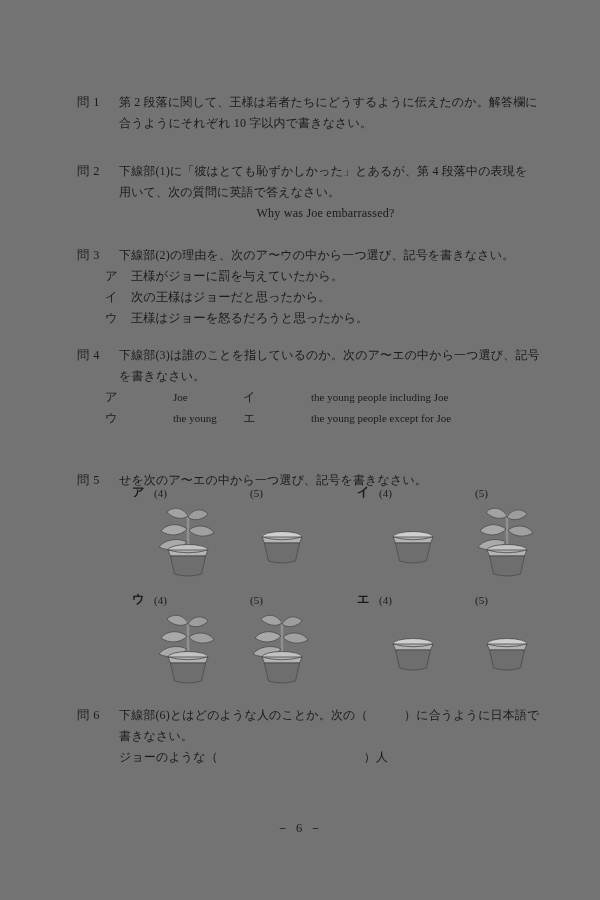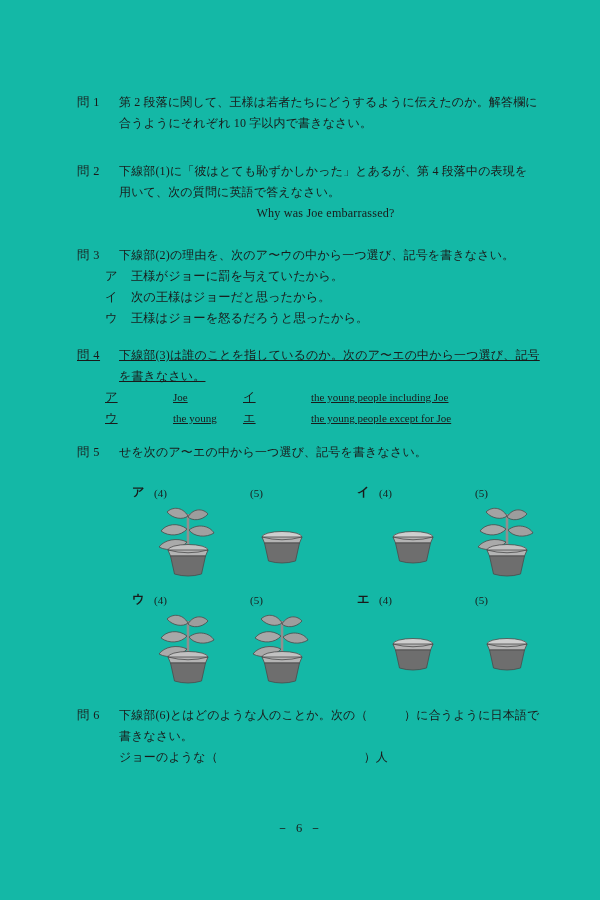--- a/index.html
+++ b/index.html
@@ -11,21 +11,21 @@
     height: 900px;
     background: #ffffff;
     font-family: "Liberation Serif", "DejaVu Serif", serif;
     color: #1a1a1a;
     overflow: hidden;
     position: relative;
   }
   .page {
     position: absolute;
     inset: 0;
-    background: #14b8a6;
+    background: #737373;
   }
 
   
   .qblock {
     position: absolute;
     left: 77px;
     width: 455px;
   }
   .qhead {
     display: flex;
@@ -191,21 +191,21 @@
     <div class="choice">
       <span class="choice-mark">イ</span>
       <span class="choice-text">次の王様はジョーだと思ったから。</span>
     </div>
     <div class="choice">
       <span class="choice-mark">ウ</span>
       <span class="choice-text">王様はジョーを怒るだろうと思ったから。</span>
     </div>
   </div>
 
-  <div class="qblock" id="q4" style="top:345px;text-decoration:underline;">
+  <div class="qblock" id="q4" style="top:345px;">
     <div class="qhead">
       <div class="qnum">問 4</div>
       <div class="qbody">
         <div class="qline">下線部(3)は誰のことを指しているのか。次のア〜エの中から一つ選び、記号</div>
         <div class="qline">を書きなさい。</div>
       </div>
     </div>
     <div class="choice-grid">
       <div class="choice-grid-row">
         <div class="cg-cell col1">
@@ -223,21 +223,21 @@
           <span class="cg-text en">the young</span>
         </div>
         <div class="cg-cell">
           <span class="cg-mark">エ</span>
           <span class="cg-text en">the young people except for Joe</span>
         </div>
       </div>
     </div>
   </div>
 
-  <div class="qblock" id="q5" style="top:442px;">
+  <div class="qblock" id="q5" style="top:470px;">
     <div class="qhead">
       <div class="qnum">問 5</div>
       <div class="qbody">
         <div class="qline">せを次のア〜エの中から一つ選び、記号を書きなさい。</div>
       </div>
     </div>
   </div>
 
   <div class="pic-area">
 

